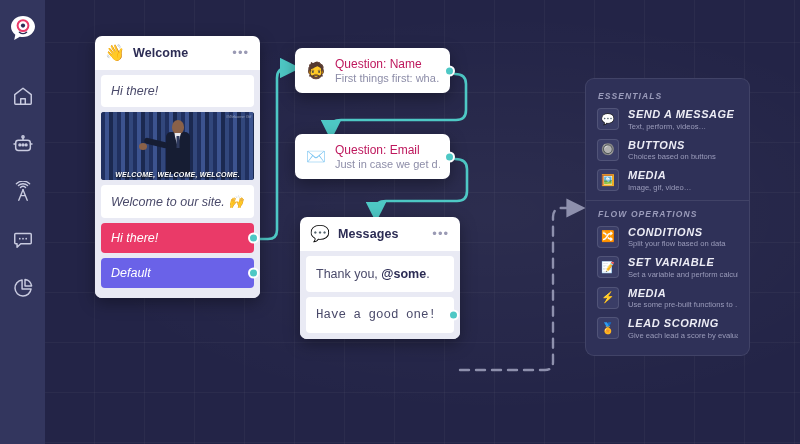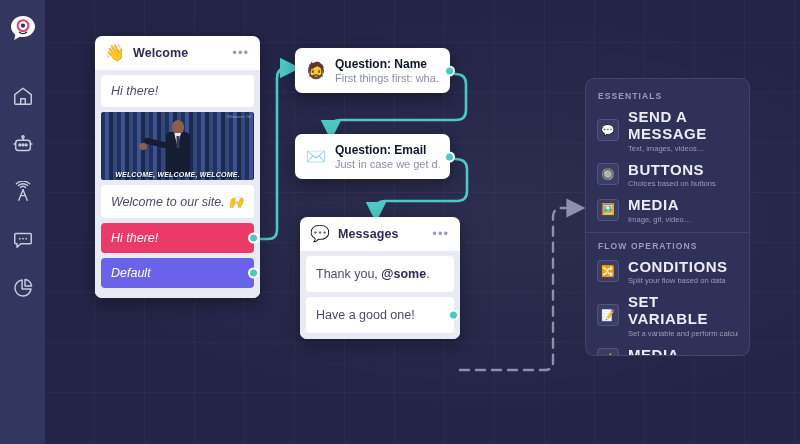--- a/index.html
+++ b/index.html
@@ -150,70 +150,72 @@
     transform: translateY(-50%);
     width: 11px; height: 11px; border-radius: 50%;
     background: #4ec8c5; border: 2px solid #ffffff;
   }
 
   
   .qcard { width: 155px; }
   .qcard .qrow { display: flex; align-items: center; padding: 9px 10px; gap: 8px; }
   .qicon { font-size: 16px; width: 22px; text-align: center; line-height: 1; }
   .qtexts { flex: 1; min-width: 0; }
-  .qtitle { font-size: 12px; font-weight: bold; color: #0f172a; }
+  .qtitle { font-size: 12px; font-weight: normal; color: #be185d; }
   .qsub {
     font-size: 11px; color: #8d8da8; margin-top: 1px;
     white-space: nowrap; overflow: hidden;
   }
   .qport {
     position: absolute; right: -5px; top: 50%;
     transform: translateY(-50%);
     width: 11px; height: 11px; border-radius: 50%;
     background: #4ec8c5; border: 2px solid #ffffff;
   }
   #q-name { left: 295px; top: 48px; }
   #q-email { left: 295px; top: 134px; }
 
   
   #messages-card { left: 300px; top: 217px; width: 160px; }
   #messages-body { background: #e9eaf4; padding: 5px 6px 6px 6px; border-radius: 0 0 7px 7px; }
   #messages-body .bubble { position: relative; line-height: 1.45; }
-  #messages-body .bubble:last-child { margin-bottom: 0; }
+  #messages-body .bubble:last-child { margin-bottom: 0; font-family: Liberation Mono, monospace; }
   .bubble b { color: #2c2c54; font-weight: bold; }
 
   
   #panel {
     position: absolute; left: 585px; top: 78px;
     width: 165px; height: 278px;
     background: #2f3158;
     border: 1px solid rgba(255,255,255,0.09);
     border-radius: 9px;
     z-index: 5;
     padding: 10px 11px;
     overflow: hidden;
   }
   .panel-head {
     font-size: 8.5px; font-weight: bold;
     letter-spacing: 1.1px; color: #9b9cbb;
     margin: 2px 0 7px 1px;
+    font-style: italic;
   }
   .panel-sep { height: 1px; background: rgba(255,255,255,0.09); margin: 6px -11px 8px -11px; }
   .pitem { display: flex; align-items: center; gap: 9px; margin-bottom: 8px; }
   .pitem:last-child { margin-bottom: 0; }
   .pico {
     width: 22px; height: 22px; border-radius: 4px;
     background: #3a3d66; border: 1px solid rgba(255,255,255,0.12);
     display: flex; align-items: center; justify-content: center;
     font-size: 11px; flex: 0 0 22px;
   }
   .ptexts { min-width: 0; flex: 1; }
   .ptitle {
-    font-size: 15px; font-weight: bold; letter-spacing: .55px;
+    font-size: 11px; font-weight: bold; letter-spacing: .55px;
     color: #ececf5;
+    font-style: italic;
   }
   .psub {
     font-size: 7.6px; color: #9b9cbb; margin-top: 1.5px;
     white-space: nowrap; overflow: hidden;
   }
 
   
   #links { position: absolute; left:0; top:0; width:800px; height:444px; z-index: 3; pointer-events: none; }
 </style>
 </head>
@@ -368,21 +370,21 @@
   </div>
 </div>
 
 <div id="panel">
   <div class="panel-head">ESSENTIALS</div>
 
   <div class="pitem">
     <span class="pico">💬</span>
     <span class="ptexts">
       <span class="ptitle" style="display:block">SEND A MESSAGE</span>
-      <span class="psub" style="display:block">Text, images, videos…</span>
+      <span class="psub" style="display:block">Text, perform, videos…</span>
     </span>
   </div>
   <div class="pitem">
     <span class="pico">🔘</span>
     <span class="ptexts">
       <span class="ptitle" style="display:block">BUTTONS</span>
       <span class="psub" style="display:block">Choices based on buttons</span>
     </span>
   </div>
   <div class="pitem">

